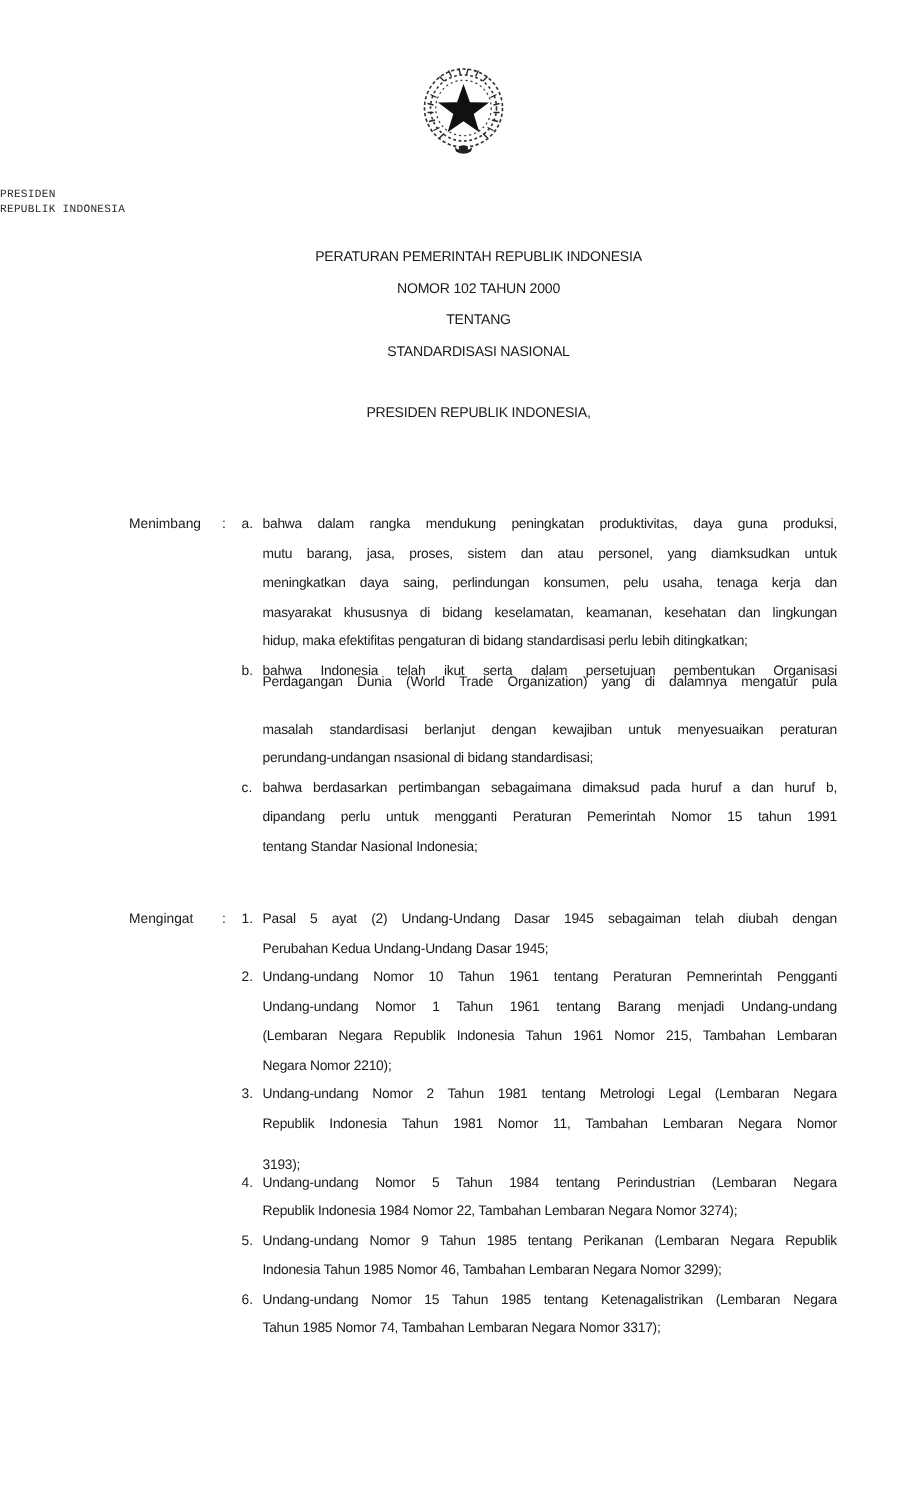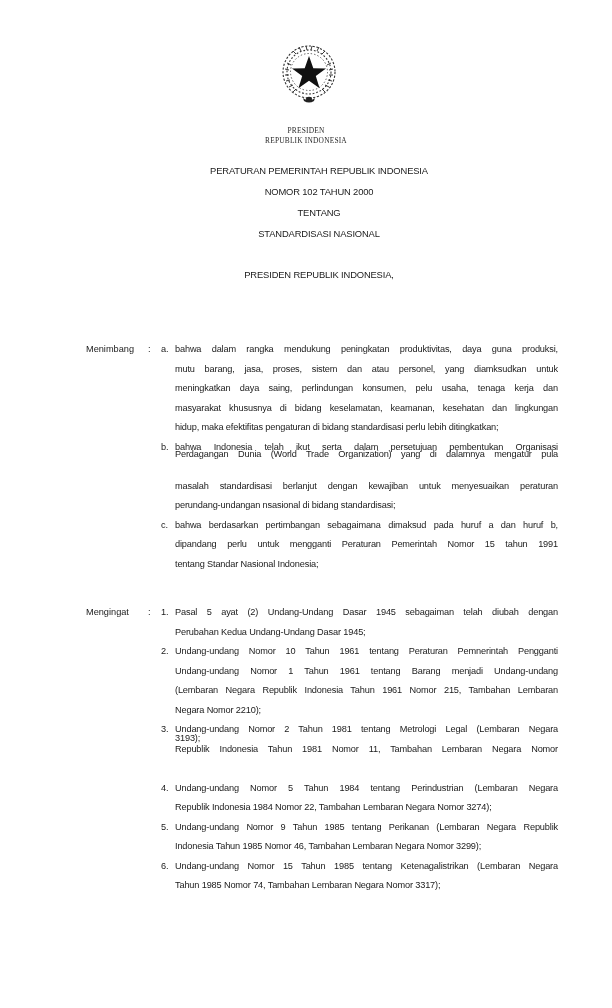--- a/index.html
+++ b/index.html
@@ -25,22 +25,21 @@
       position: absolute;
       left: 279px;
       top: 43px;
       width: 60px;
       height: 62px;
     }
     .emblem svg { width: 100%; height: 100%; display: block; }
     .office {
       position: absolute;
       left: 0; width: 612px;
-      text-align: center;
-      font-family: Liberation Serif, serif;
+      font-family: Liberation Mono, monospace;
       font-size: 7.4px;
       letter-spacing: 0.2px;
       color: #2a2a2a;
       line-height: 9.5px;
     }
     .office.l1 { top: 126px; }
     .office.l2 { top: 136px; }
     .title-line {
       position: absolute;
       left: 0; width: 612px;
@@ -200,21 +199,21 @@
       <span class="text last">Negara Nomor 2210);</span>
     </div>
 
     <div class="row" style="top:723px;">
       <span class="marker">3.</span>
       <span class="text">Undang-undang Nomor 2 Tahun 1981 tentang Metrologi Legal (Lembaran Negara</span>
     </div>
     <div class="row" style="top:742.5px;">
       <span class="text">Republik Indonesia Tahun 1981 Nomor 11, Tambahan Lembaran Negara Nomor</span>
     </div>
-    <div class="row" style="top:732px;">
+    <div class="row" style="top:770px;">
       <span class="text last">3193);</span>
     </div>
 
     <div class="row" style="top:781.5px;">
       <span class="marker">4.</span>
       <span class="text">Undang-undang Nomor 5 Tahun 1984 tentang Perindustrian (Lembaran Negara</span>
     </div>
     <div class="row" style="top:801px;">
       <span class="text last">Republik Indonesia 1984 Nomor 22, Tambahan Lembaran Negara Nomor 3274);</span>
     </div>

